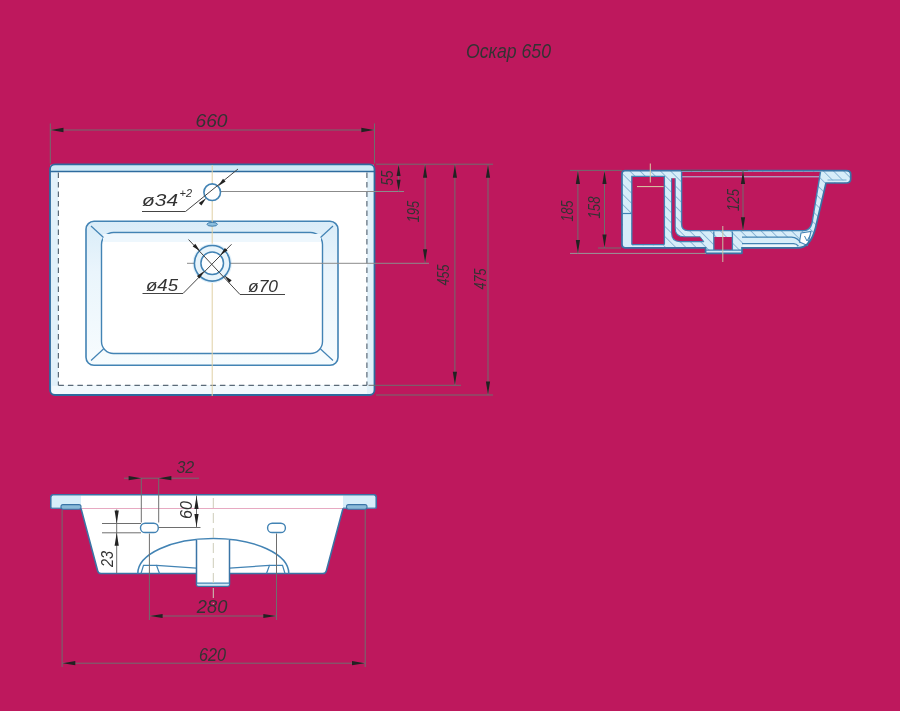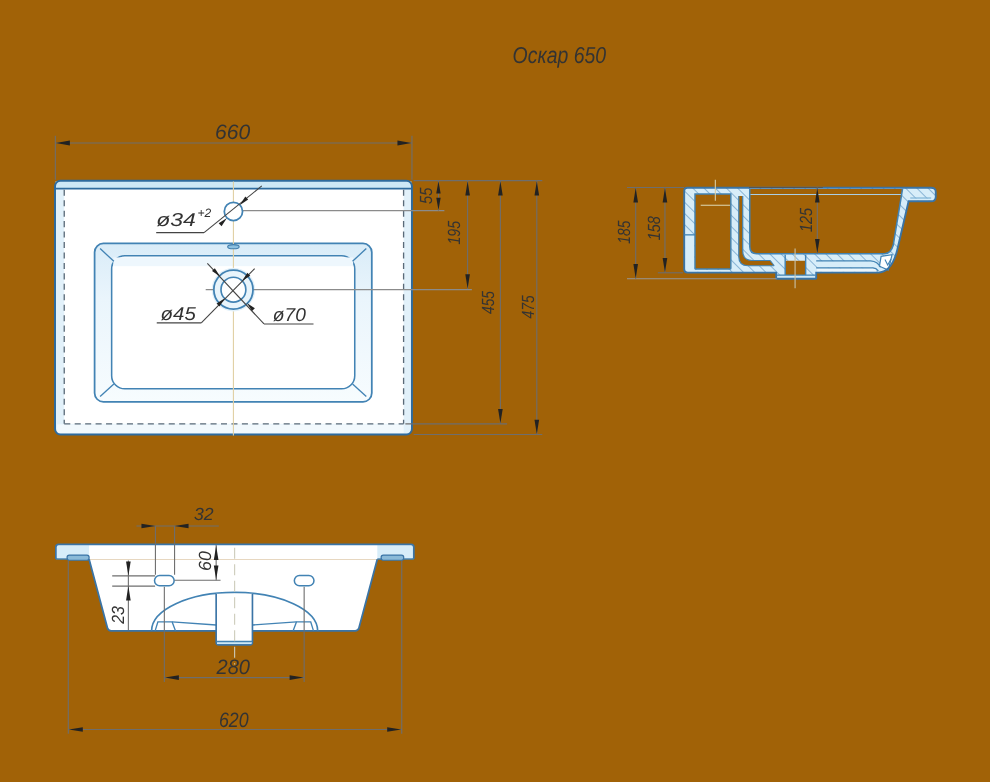--- a/index.html
+++ b/index.html
@@ -1,16 +1,16 @@
 <!DOCTYPE html>
 <html><head>
 <meta charset="utf-8">
 <style>
   html,body{margin:0;padding:0;background:#ffffff;}
-  .page{width:900px;height:711px;position:relative;background:#a16207;overflow:hidden;}
+  .page{width:900px;height:711px;position:relative;background:#be185d;overflow:hidden;}
   text{font-family:"Liberation Sans",sans-serif;font-style:italic;fill:#333333;}
 </style>
 </head>
 <body>
 <div class="page">
 <svg width="900" height="711" viewBox="0 0 900 711">
 <defs>
   <pattern id="hatch" width="7.2" height="7.2" patternUnits="userSpaceOnUse" patternTransform="rotate(-45)">
     <rect width="7.2" height="7.2" fill="none"></rect>
     <line x1="0" y1="0" x2="0" y2="7.2" stroke="#4a86b8" stroke-width="1"></line>

